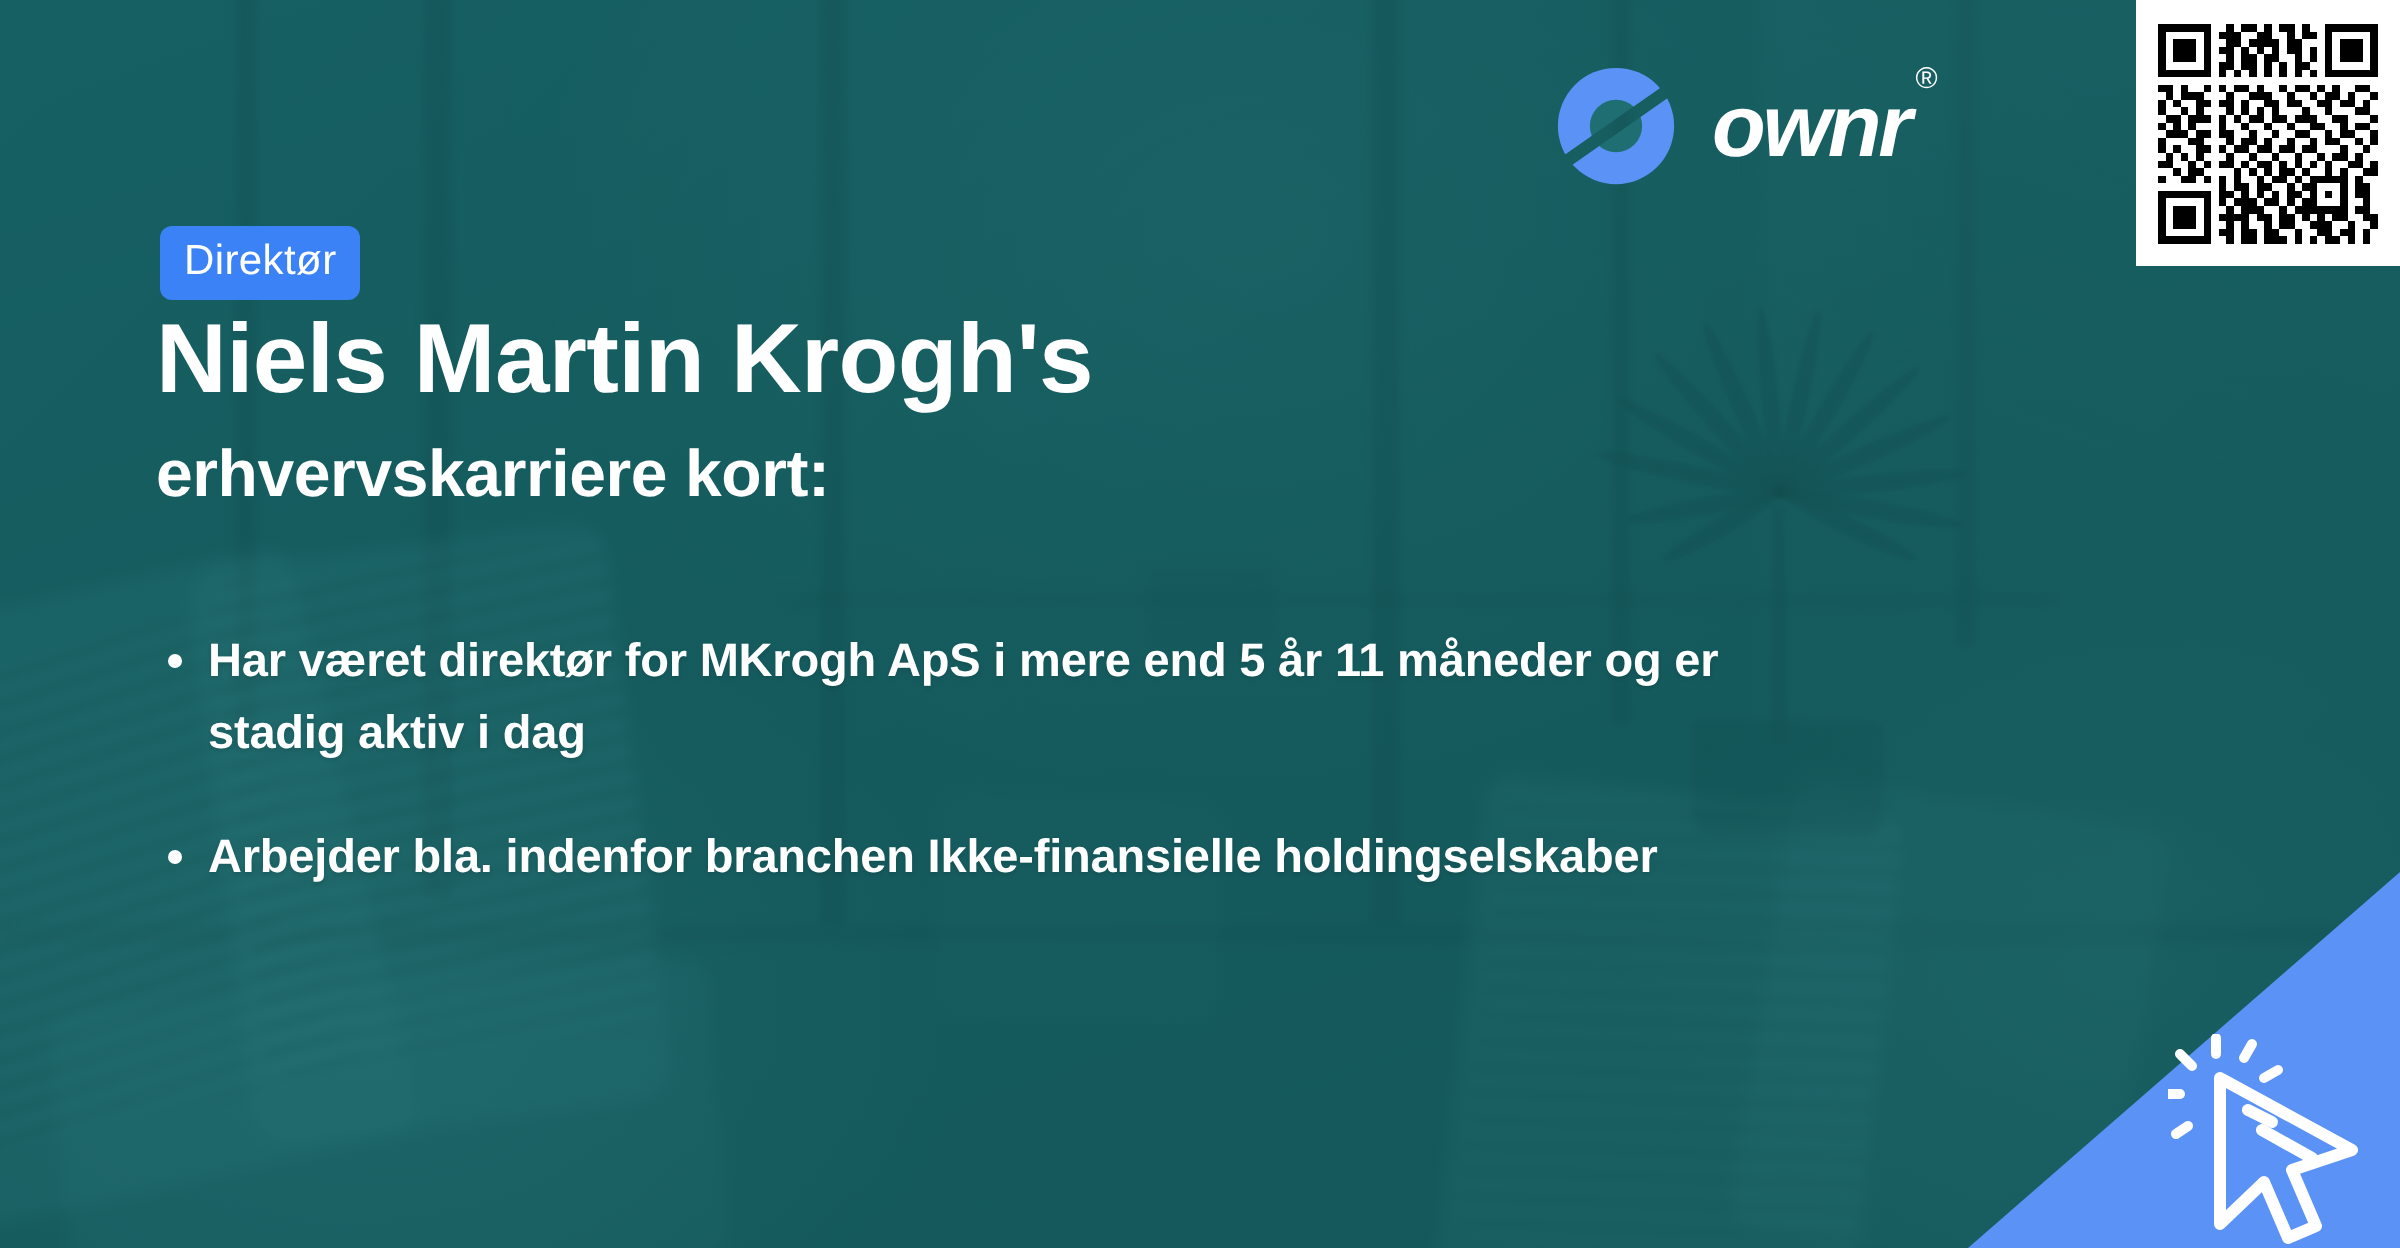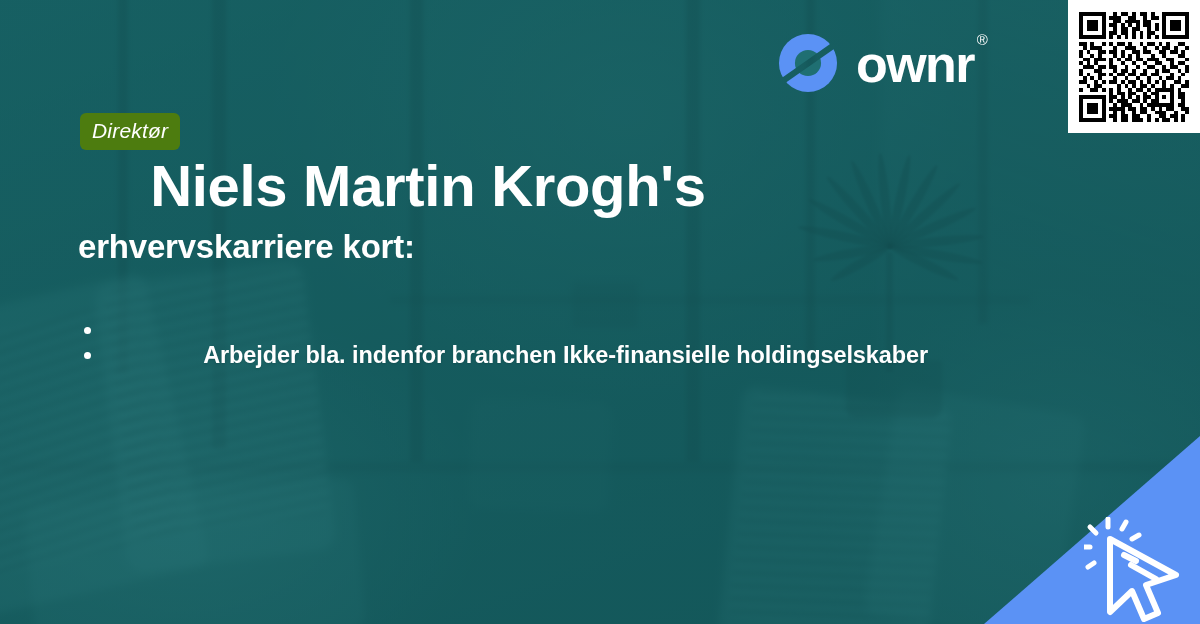--- a/index.html
+++ b/index.html
@@ -156,45 +156,43 @@
   
   .content {
     position: absolute;
     inset: 0;
   }
 
   .badge {
     position: absolute;
     left: 80px;
     top: 113px;
-    background: #4d7c0f;
+    background: #3b82f6;
     color: #ffffff;
     font-size: 21px;
     line-height: 1;
     padding: 7px 12px 9px 12px;
     border-radius: 6px;
     letter-spacing: 0.2px;
     white-space: nowrap;
-    font-style: italic;
   }
 
   .title-block {
     position: absolute;
     left: 78px;
     top: 152px;
     width: 700px;
     color: #ffffff;
   }
   .title-line1 {
-    font-size: 58px;
+    font-size: 49px;
     font-weight: bold;
     line-height: 1.18;
     letter-spacing: -0.3px;
     margin: 0;
-    text-align: center;
   }
   .title-line2 {
     font-size: 33px;
     font-weight: bold;
     line-height: 1.3;
     letter-spacing: -0.2px;
     margin: 6px 0 0 0;
   }
 
   .bullets {
@@ -210,21 +208,21 @@
   .bullet {
     position: relative;
     font-size: 23.5px;
     font-weight: bold;
     line-height: 1.55;
     letter-spacing: -0.1px;
     padding-left: 26px;
     margin-bottom: 25px;
     text-shadow: 0 1px 2px rgba(0,0,0,0.12);
   }
-  .bullet:last-child { margin-bottom: 0; text-align: right; }
+  .bullet:last-child { margin-bottom: 0; }
   .bullet .dot {
     position: absolute;
     left: 6px;
     top: 15px;
     width: 7px;
     height: 7px;
     background: #ffffff;
     border-radius: 50%;
   }
 
@@ -233,27 +231,28 @@
     position: absolute;
     left: 777px;
     top: 31px;
     display: flex;
     align-items: center;
     height: 64px;
   }
   .logo-mark { width: 62px; height: 62px; display: block; }
   .logo-word {
     color: #ffffff;
-    font-size: 52px;
+    font-size: 44px;
     font-weight: bold;
     line-height: 1;
     letter-spacing: -1.6px;
     margin-left: 17px;
     position: relative;
     top: 1px;
+    font-style: italic;
   }
   .logo-reg {
     color: #ffffff;
     font-size: 15px;
     line-height: 1;
     position: relative;
     top: -24px;
     margin-left: 3px;
     font-weight: normal;
   }
@@ -349,20 +348,21 @@
     <div class="badge">Direktør</div>
 
     <div class="title-block">
       <div class="title-line1">Niels Martin Krogh's</div>
       <div class="title-line2">erhvervskarriere kort:</div>
     </div>
 
     <ul class="bullets">
       <li class="bullet">
         <span class="dot"></span>
+        <span>Har været direktør for MKrogh ApS i mere end 5 år 11 måneder og er stadig aktiv i dag</span>
       </li>
       <li class="bullet">
         <span class="dot"></span>
         <span>Arbejder bla. indenfor branchen Ikke-finansielle holdingselskaber</span>
       </li>
     </ul>
 
     <div class="logo">
       <svg class="logo-mark" viewBox="0 0 64 64">
         <defs>

